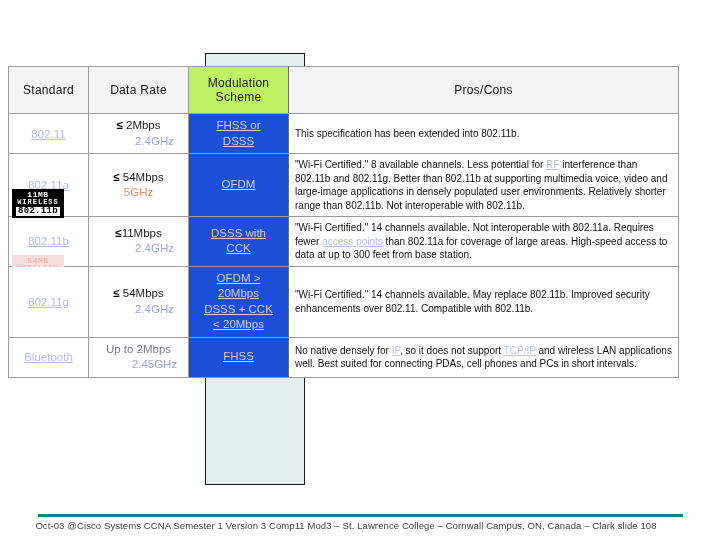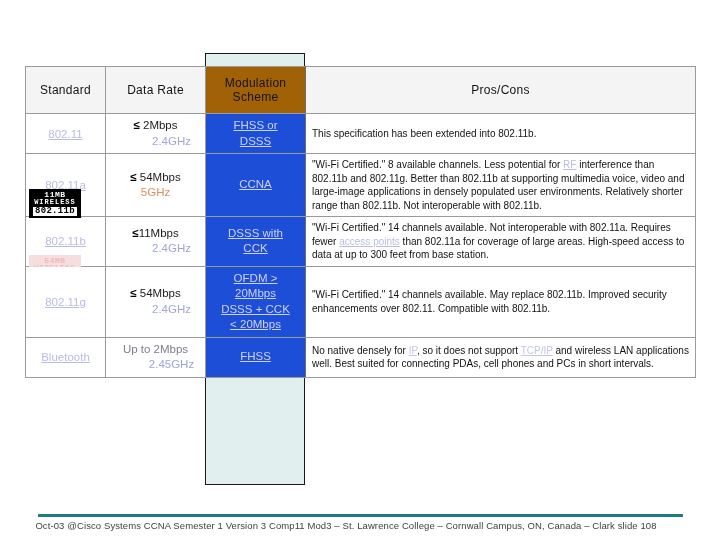--- a/index.html
+++ b/index.html
@@ -32,21 +32,21 @@
   #slide {
     position: absolute;
     left: 0; top: 0;
     width: 720px;
     height: 540px;
     z-index: 1;
   }
 
   table.spec {
     position: absolute;
-    left: 25px;
+    left: 8px;
     top: 66px;
     width: 670px;
     border-collapse: collapse;
     table-layout: fixed;
     font-size: 11.5px;
     background: transparent;
     padding-left: 32px;
   }
   table.spec col.c-std  { width: 80px; }
   table.spec col.c-rate { width: 100px; }
@@ -62,21 +62,21 @@
   table.spec thead th {
     background: #f4f4f4;
     font-weight: normal;
     color: #141414;
     text-align: center;
     font-size: 12px;
     height: 38px;
     letter-spacing: 0.3px;
   }
   table.spec thead th.mod-head {
-    background: #a16207;
+    background: #bef264;
     border-left: 1px solid #6d6d6d;
     border-right: 1px solid #6d6d6d;
   }
   table.spec td.mod-cell {
     background: #1d4ed8;
     border-left: 1px solid #6d6d6d;
     border-right: 1px solid #6d6d6d;
     text-align: center;
     line-height: 1.35;
   }
@@ -217,21 +217,21 @@
       <tr>
         <td class="std-cell">
           <span class="flink">802.11a</span>
         </td>
         <td class="rate-cell">
           <span class="le">≤</span>
           <span class="rate-main">54Mbps</span><br>
           <span class="freq-5">5GHz</span>
         </td>
         <td class="mod-cell">
-          <span class="flink-dim">CCNA</span>
+          <span class="flink-dim">OFDM</span>
         </td>
         <td class="pros-cell">
           <span>"Wi-Fi Certified." 8 available channels. Less potential for </span><span class="flink">RF</span><span> interference than 802.11b and 802.11g. Better than 802.11b at supporting multimedia voice, video and large-image applications in densely populated user environments. Relatively shorter range than 802.11b. Not interoperable with 802.11b.</span>
         </td>
       </tr>
 
       <tr>
         <td class="std-cell">
           <span class="badge" id="badge-11b">
             <span class="b1">11MB</span>

